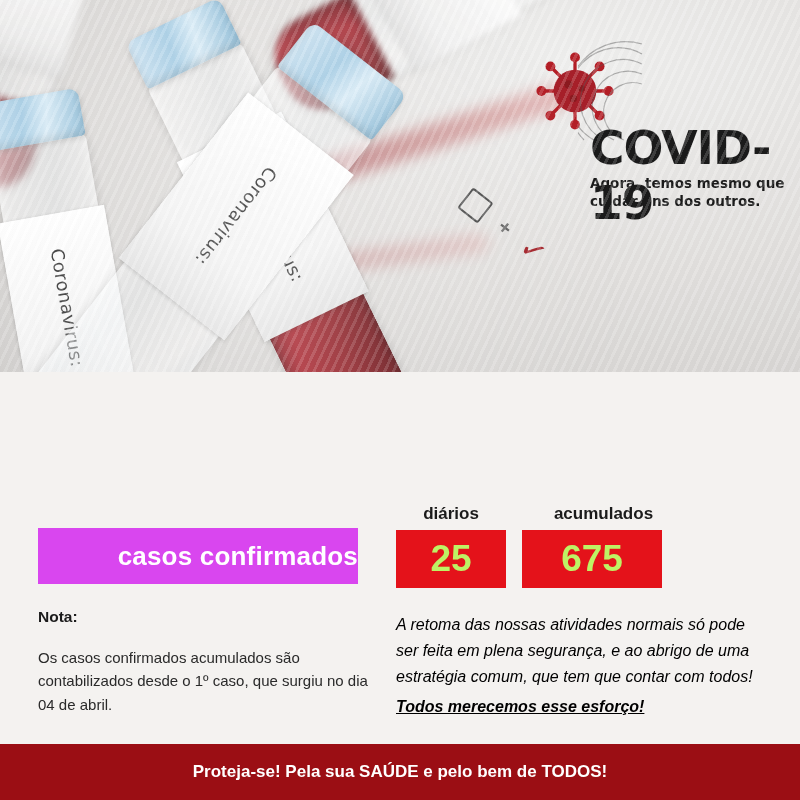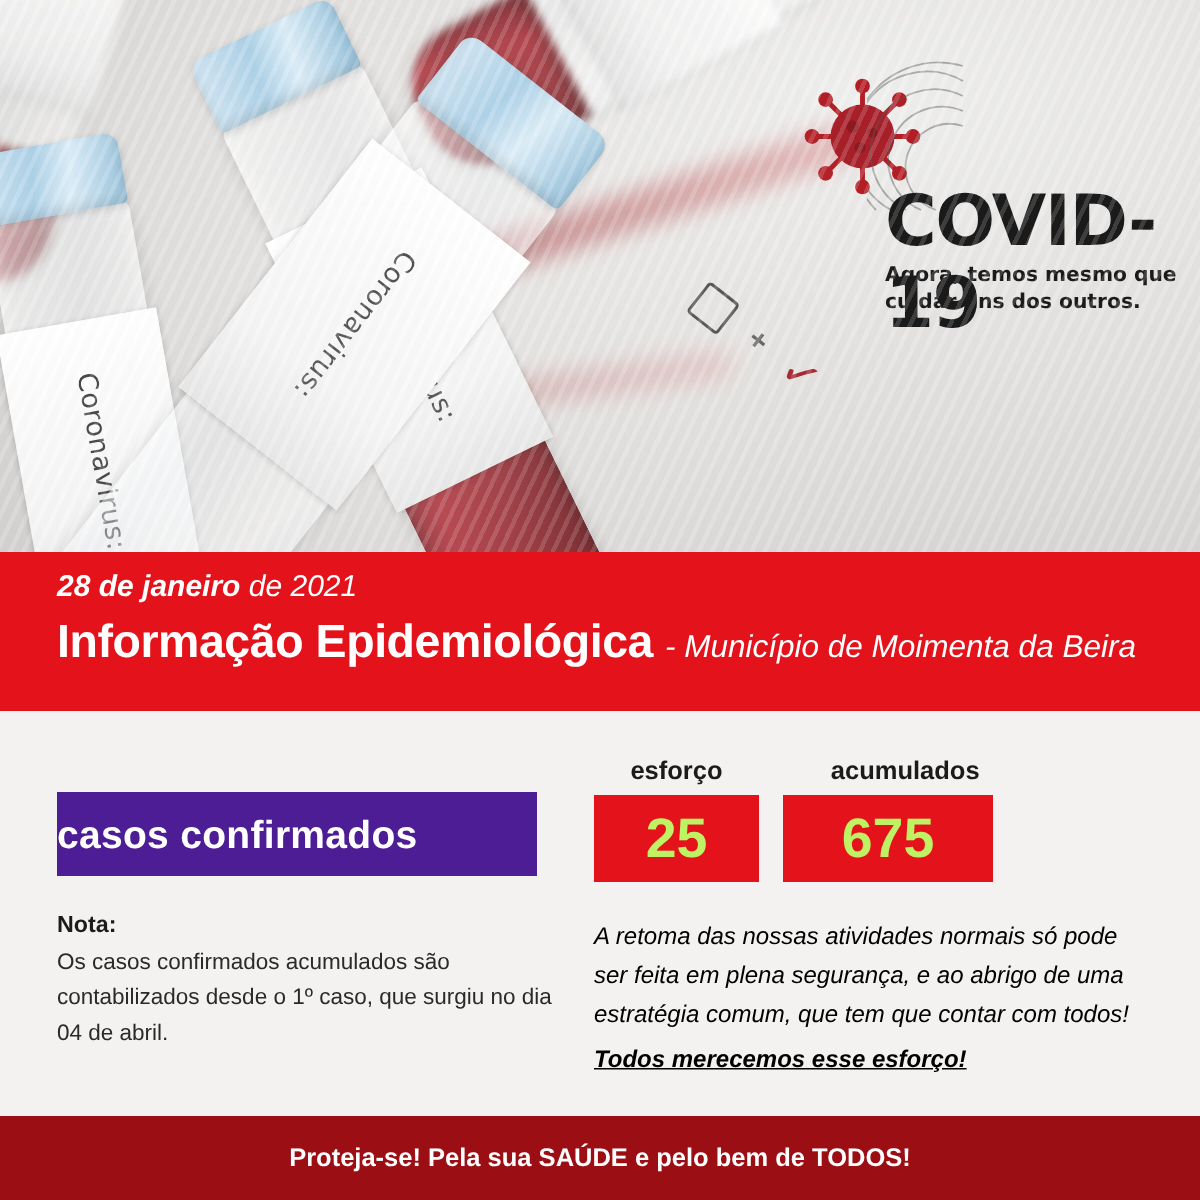--- a/index.html
+++ b/index.html
@@ -155,22 +155,22 @@
   .band-title {
     font-size: 31px; font-weight: bold; color:#fff; letter-spacing:-.3px;
   }
   .band-city {
     font-size: 21px; font-style: italic; color:#fff;
   }
 
   
   .confirmed-box {
     position:absolute; left:38px; top:528px; width:320px; height:56px;
-    background:#4c1d95; color:#fff;
-    display:flex; align-items:center; justify-content:flex-start;
+    background:#d946ef; color:#fff;
+    display:flex; align-items:center; justify-content:flex-end;
   }
   .confirmed-box span {
     font-size: 26px; font-weight: bold; letter-spacing:.2px;
   }
 
   .stat { position:absolute; text-align:center; }
   .stat .cap-lbl {
     font-size: 17px; font-weight: bold; color:#1b1b1b; margin-bottom: 6px;
   }
   .stat .val-box {
@@ -179,21 +179,21 @@
   }
   .stat .val-box span { font-size: 37px; font-weight: bold; }
 
   #stat-daily { left: 396px; top: 504px; width: 110px; }
   #stat-daily .val-box { width: 110px; height: 58px; }
   #stat-cum { left: 522px; top: 504px; width: 163px; }
   #stat-cum .val-box { width: 140px; height: 58px; }
 
   
   .note { position:absolute; left:38px; top:608px; width: 330px; }
-  .note-title { font-size: 15.5px; font-weight: bold; color:#1b1b1b; margin-bottom: 4px; }
+  .note-title { font-size: 15.5px; font-weight: bold; color:#1b1b1b; margin-bottom: 20px; }
   .note-body { font-size: 15px; line-height: 1.55; color:#2a2a2a; }
 
   
   .quote {
     position:absolute; left: 396px; top: 612px; width: 360px;
     color:#000000; font-style: italic; font-size: 16px; line-height: 1.62;
   }
   .quote .strong { font-weight: bold; font-style: italic; display:block; margin-top: 4px; text-decoration: underline; }
 
   
@@ -305,36 +305,27 @@
           <path d="M36 100 A 28 28 0 0 1 64 34"></path>
           <path d="M46 100 A 18 18 0 0 1 64 44"></path>
         </g>
       </svg>
 
       <div class="logo-title">COVID-19</div>
       <div class="logo-sub">Agora, temos mesmo que cuidar uns dos outros.</div>
     </div>
   </div>
 
-  <div class="band">
-    <div class="band-date">
-      <b>28 de janeiro</b><i> de 2021</i>
-    </div>
-    <div class="band-title-row">
-      <div class="band-title">Informação Epidemiológica</div>
-      <div class="band-city">- Município de Moimenta da Beira</div>
-    </div>
-  </div>
 
   <div class="confirmed-box">
     <span>casos confirmados</span>
   </div>
 
   <div class="stat" id="stat-daily">
-    <div class="cap-lbl">esforço</div>
+    <div class="cap-lbl">diários</div>
     <div class="val-box">
       <span>25</span>
     </div>
   </div>
 
   <div class="stat" id="stat-cum">
     <div class="cap-lbl">acumulados</div>
     <div class="val-box">
       <span>675</span>
     </div>

